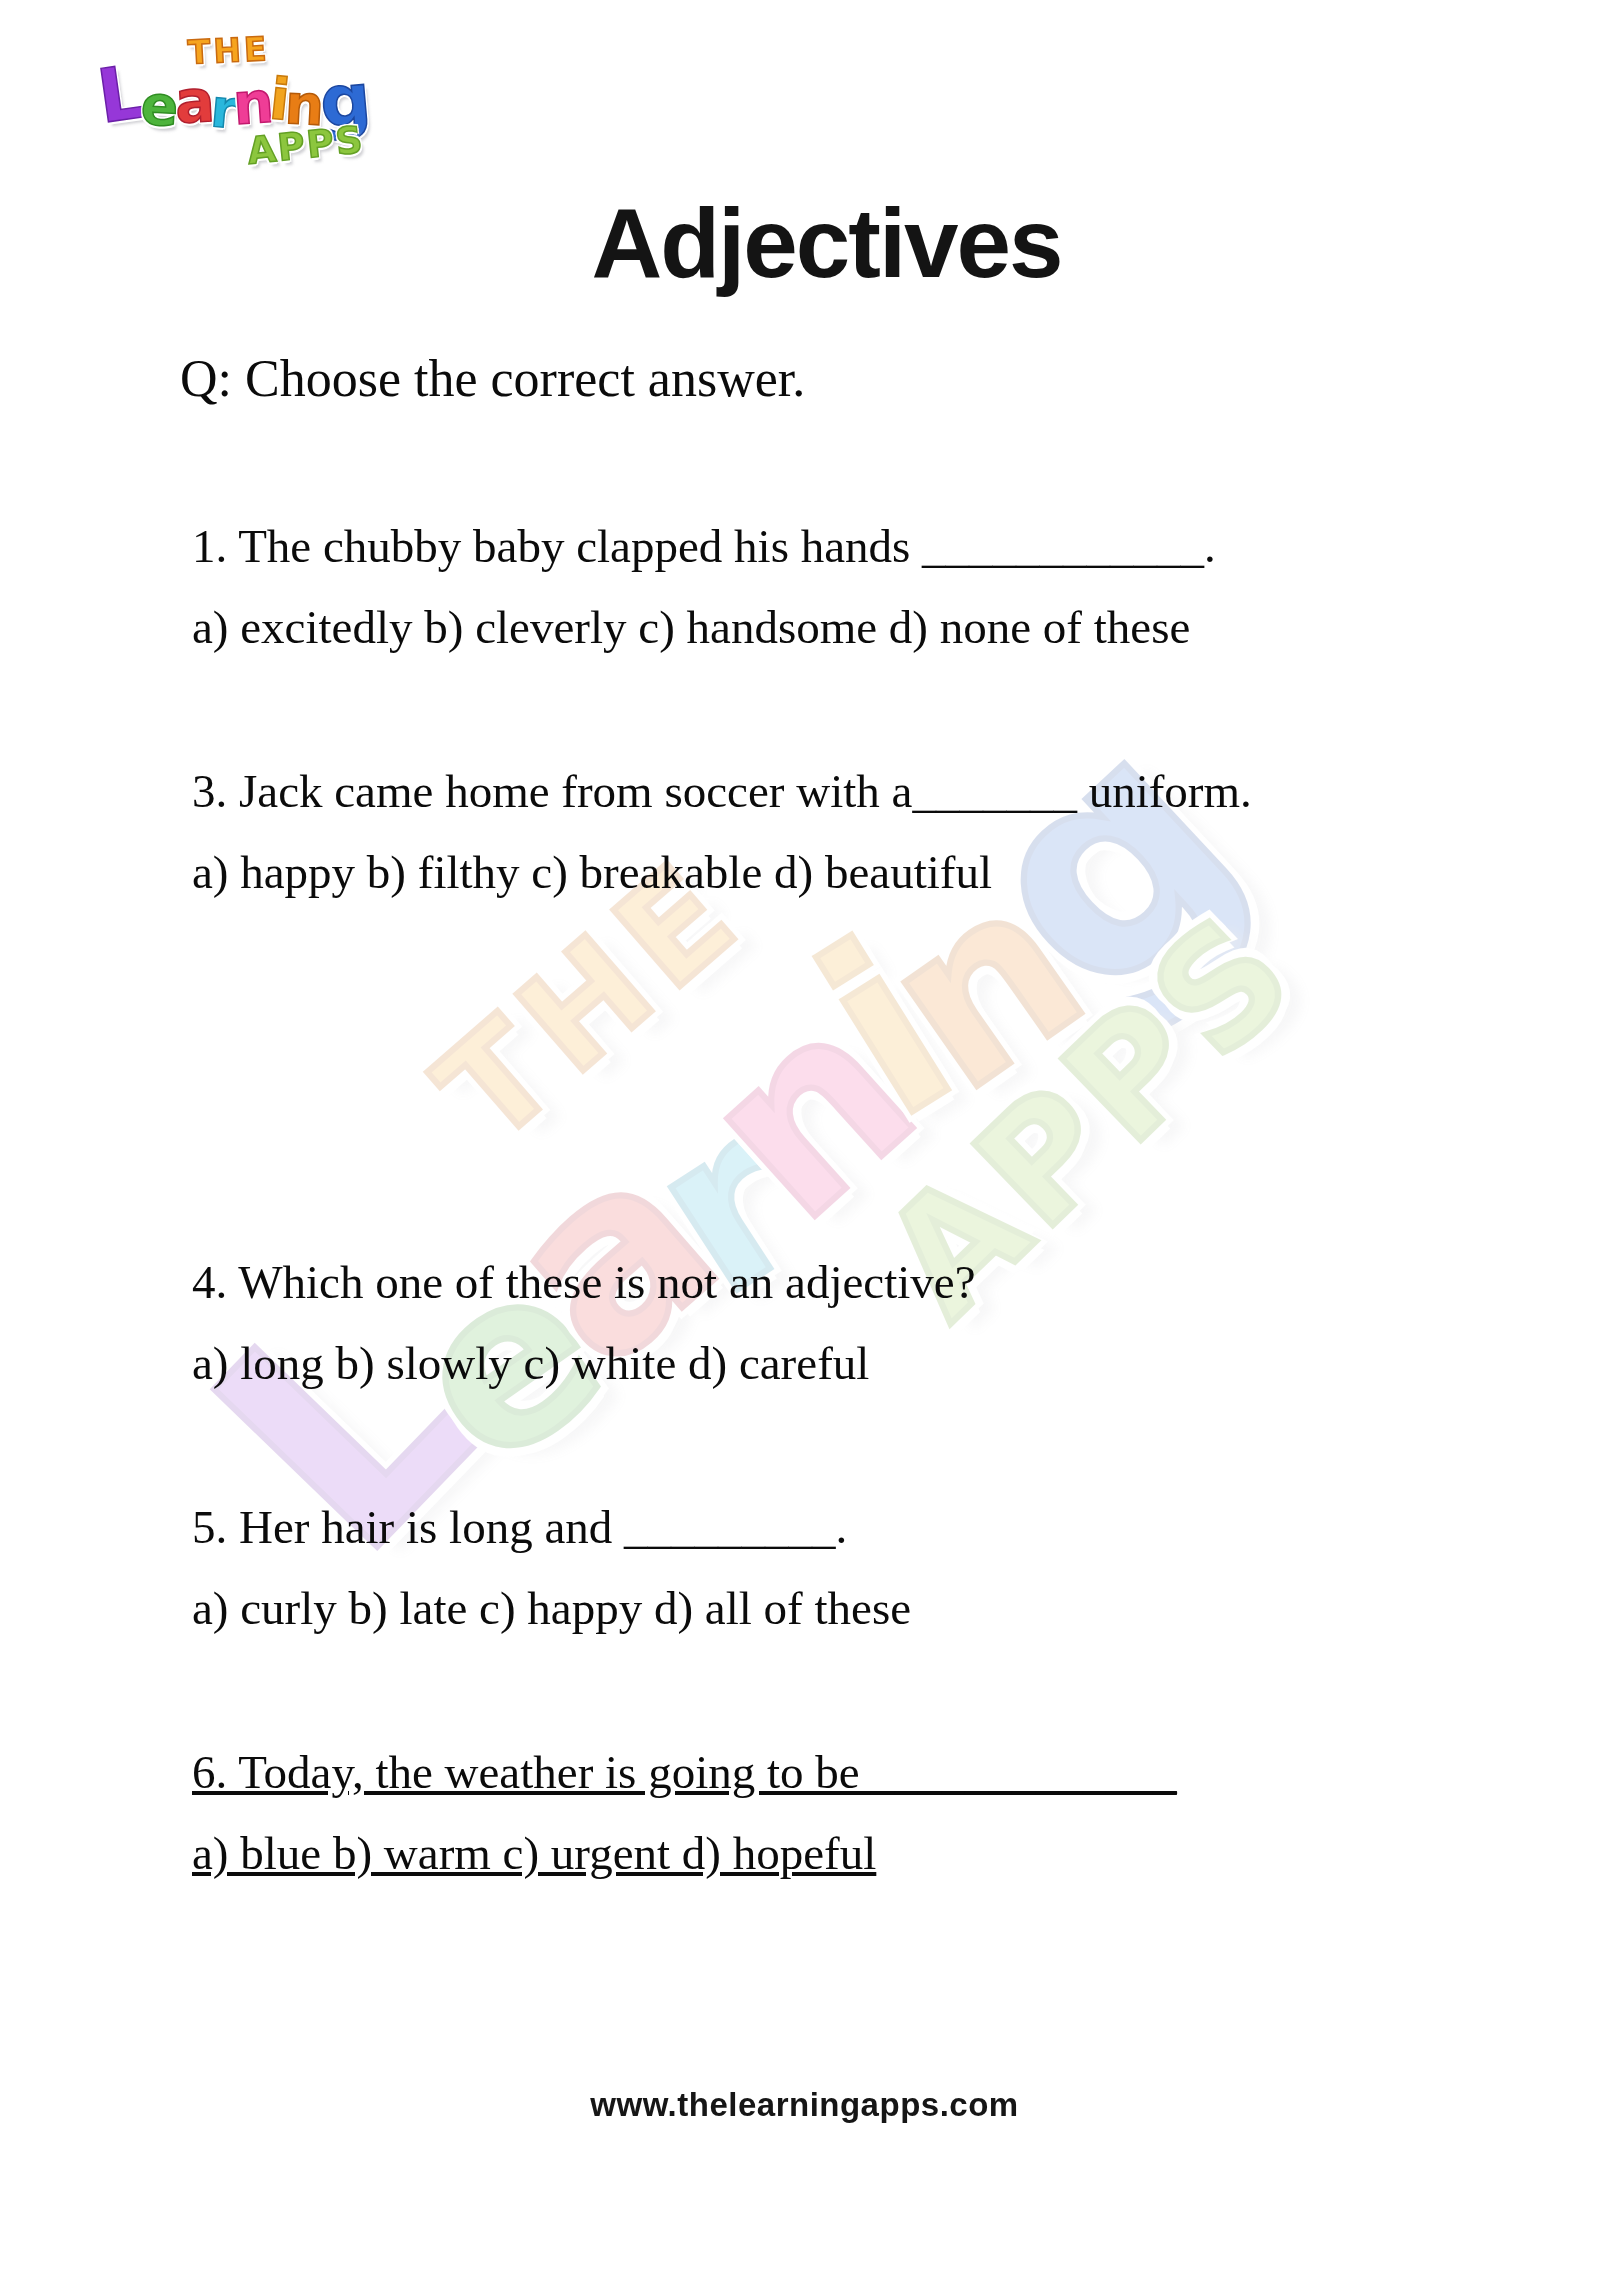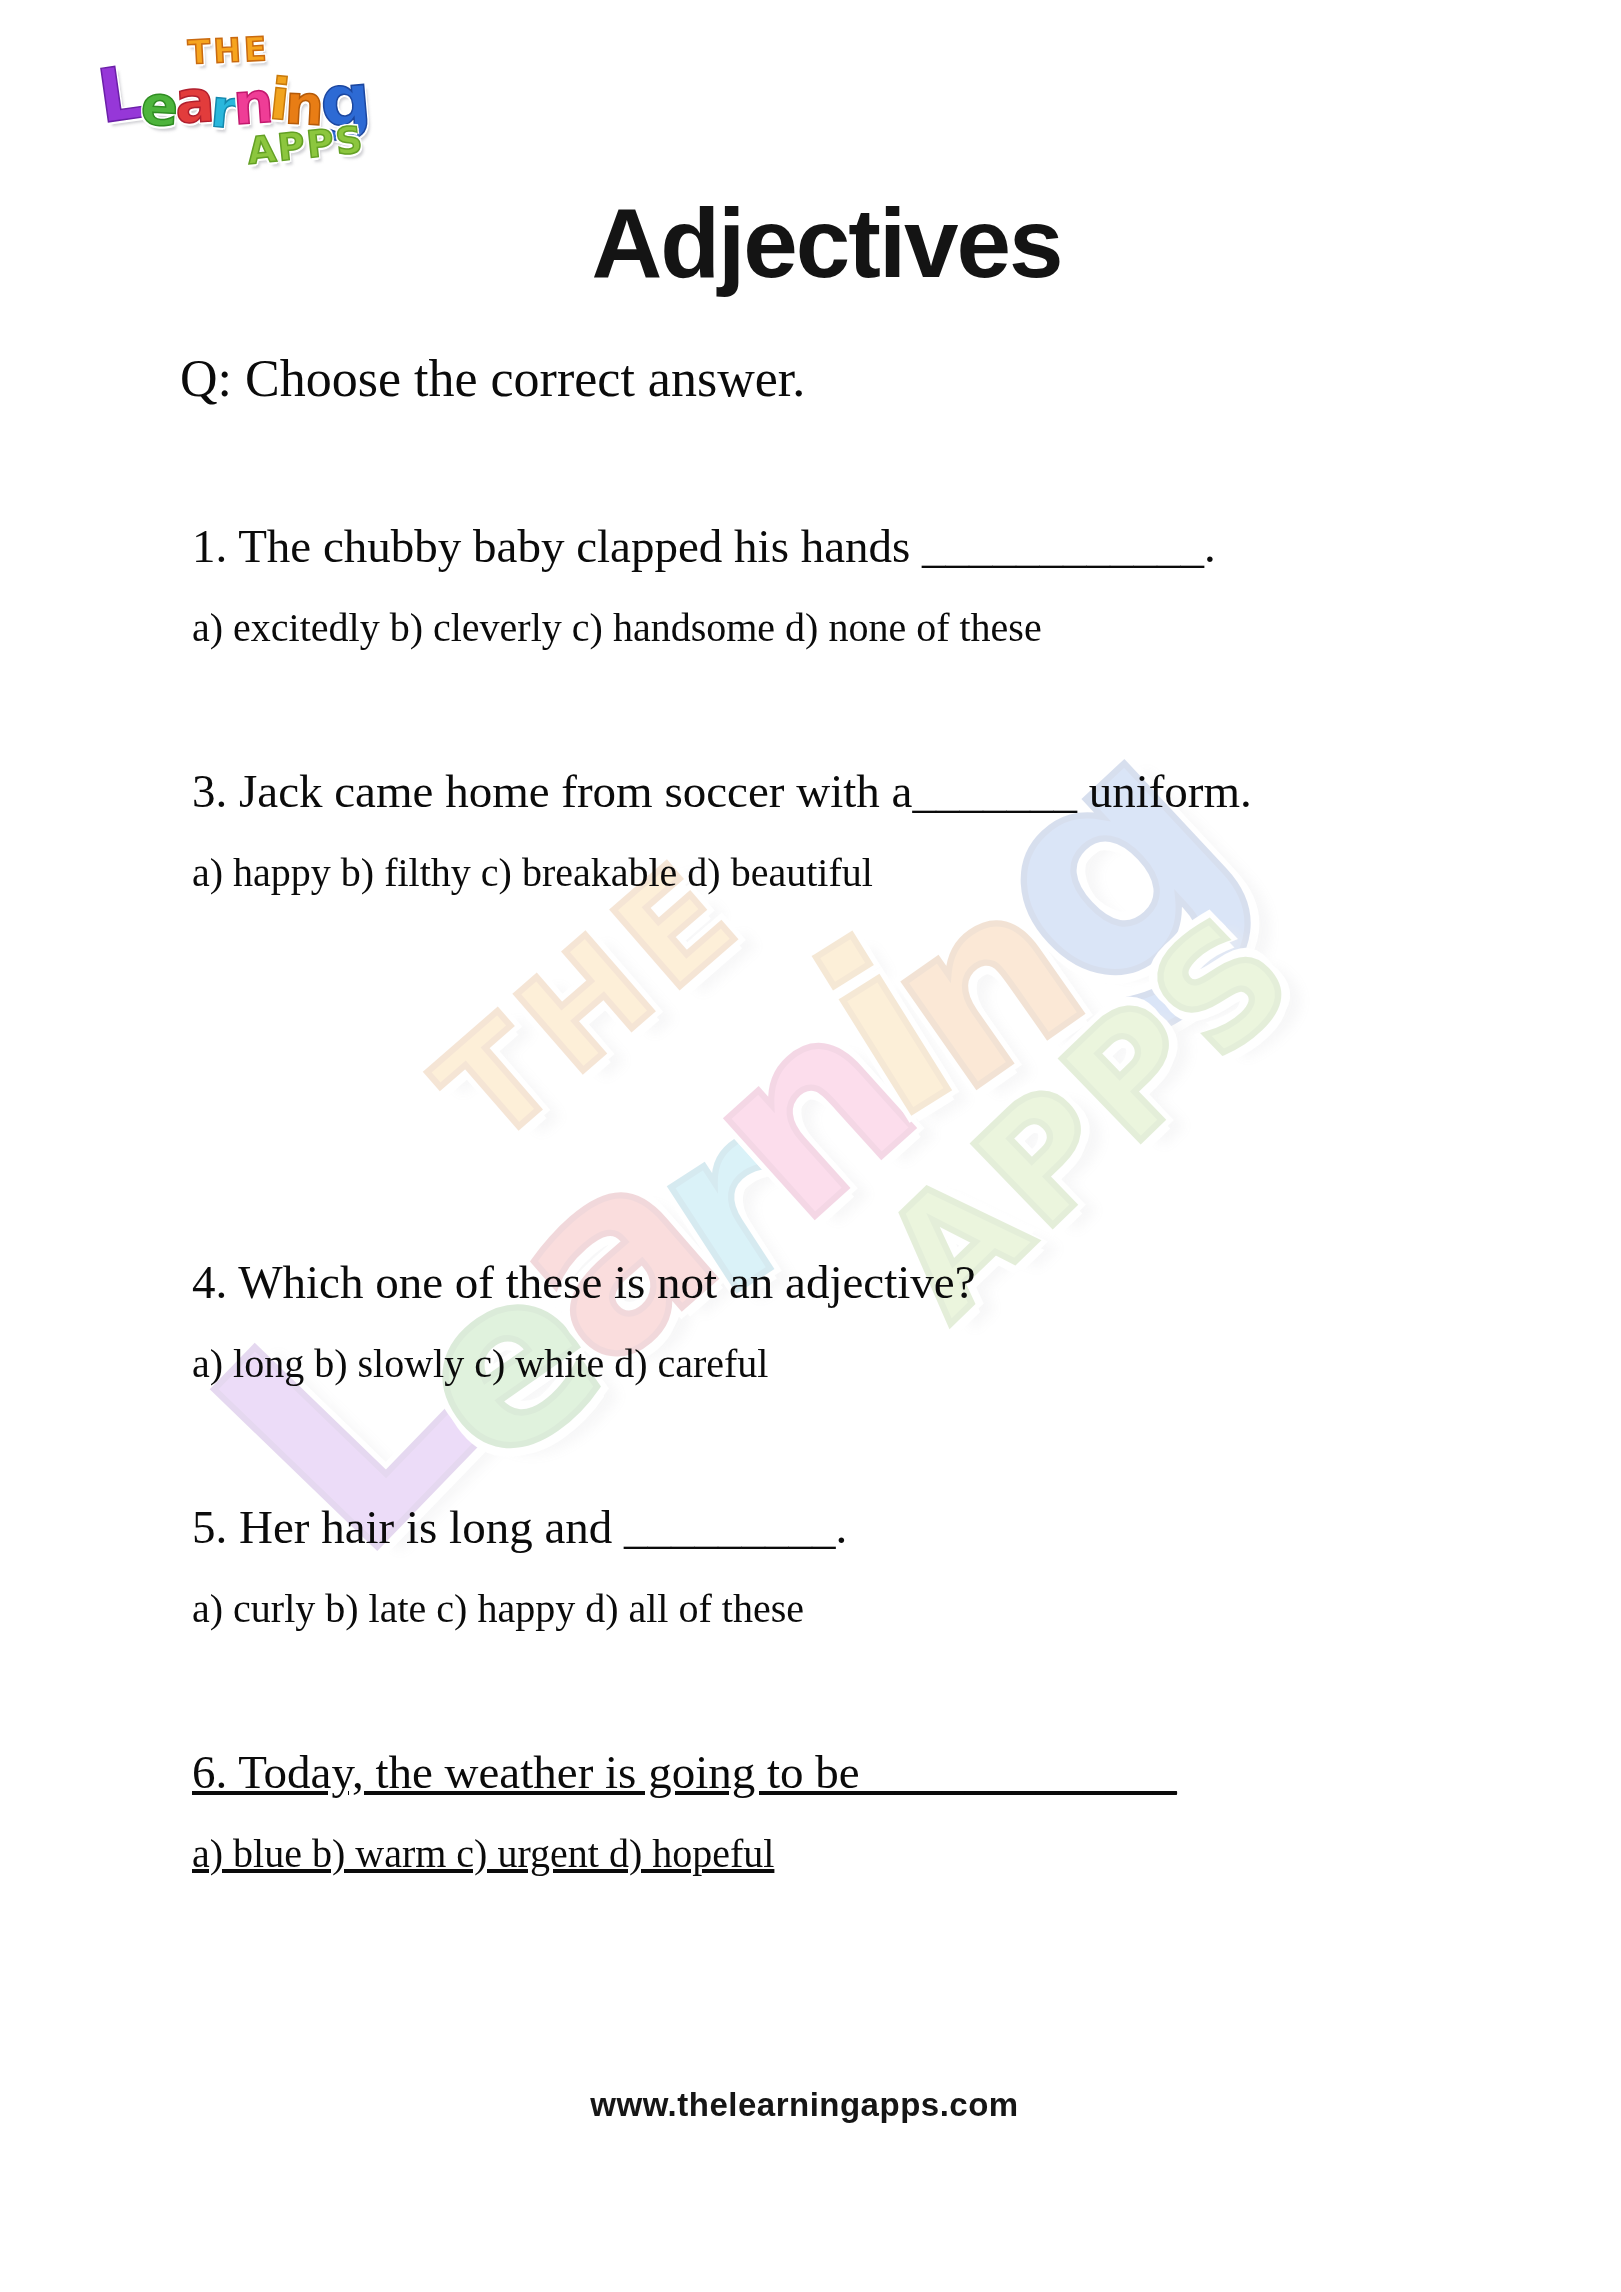--- a/index.html
+++ b/index.html
@@ -63,21 +63,21 @@
     letter-spacing:-2px;
     color:#141414;
     padding-left:32px;
   }
   .instruction{
     position:absolute;left:180px;top:353px;
     font-size:52px;line-height:1;
   }
   .q{position:absolute;left:192px;right:62px;}
   .q-text{font-size:47px;line-height:51px;white-space:nowrap;}
-  .q-opts{font-size:40px;line-height:51px;margin-top:30px;white-space:nowrap;}
+  .q-opts{font-size:47px;line-height:51px;margin-top:30px;white-space:nowrap;}
   .q1{top:521px;} .q2{top:766px;} .q3{top:1012px;}
   .q4{top:1257px;} .q5{top:1502px;} .q6{top:1747px;text-decoration:underline;}
 
   .footer{
     position:absolute;left:0;right:12px;top:2088px;
     text-align:center;
     font-family:"Liberation Sans","DejaVu Sans",sans-serif;
     font-weight:700;
     font-size:33px;line-height:1;
     letter-spacing:0.5px;

